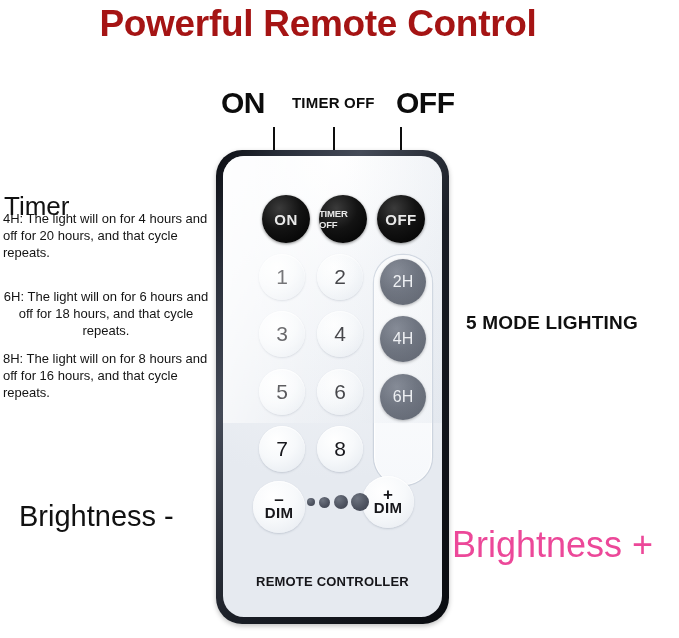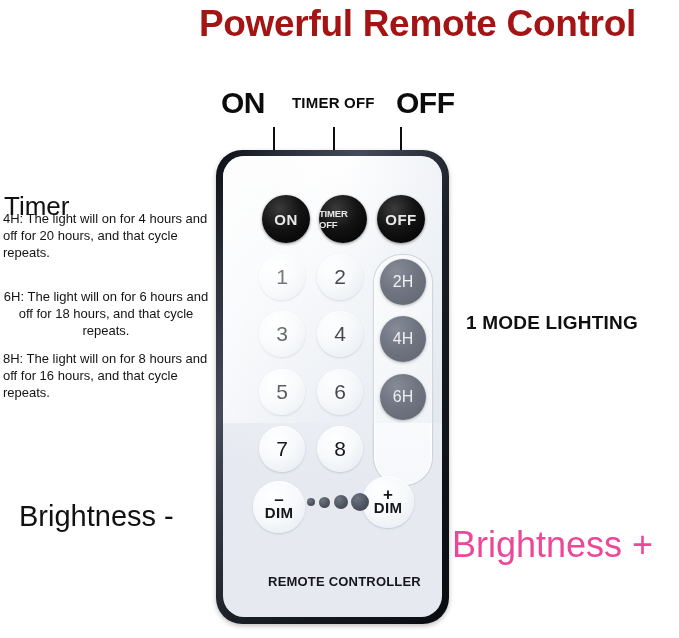--- a/index.html
+++ b/index.html
@@ -14,21 +14,21 @@
     overflow: hidden;
     font-family: "Liberation Sans", sans-serif;
     -webkit-font-smoothing: antialiased;
   }
   .abs { position: absolute; }
 
   
   #page-title {
     left: 0; top: 2px;
     width: 636px;
-    text-align: right;
+    text-align: center;
     font-size: 37px;
     font-weight: bold;
     color: #a51414;
     letter-spacing: -0.3px;
     line-height: 44px;
     white-space: nowrap;
   }
 
   
   .callout-label {
@@ -218,42 +218,41 @@
   
   #remote-footer-text {
     position: absolute;
     left: 0; top: 418px;
     width: 219px;
     text-align: center;
     font-size: 13px;
     font-weight: bold;
     color: #16161a;
     letter-spacing: 0.2px;
-    padding-left: 12px;
   }
 </style>
 </head>
 <body>
 
 <div class="abs" id="page-title">Powerful Remote Control</div>
 
 <div class="abs callout-label" id="callout-on">ON</div>
 <div class="abs callout-label" id="callout-timeroff">TIMER OFF</div>
 <div class="abs callout-label" id="callout-off">OFF</div>
 
 <div class="abs callout-line" id="callout-line-on"></div>
 <div class="abs callout-line" id="callout-line-timeroff"></div>
 <div class="abs callout-line" id="callout-line-off"></div>
 
 <div class="abs" id="timer-heading">Timer</div>
 <div class="abs timer-para" id="timer-para-4h">4H: The light will on for 4 hours and off for 20 hours, and that cycle repeats.</div>
 <div class="abs timer-para" id="timer-para-6h">6H: The light will on for 6 hours and off for 18 hours, and that cycle repeats.</div>
 <div class="abs timer-para" id="timer-para-8h">8H:  The light will on for 8 hours and off for 16 hours, and that cycle repeats.</div>
 
-<div class="abs" id="label-8-mode">1 MODE LIGHTING</div>
+<div class="abs" id="label-8-mode">5 MODE LIGHTING</div>
 <div class="abs" id="label-brightness-minus">Brightness -</div>
 <div class="abs" id="label-brightness-plus">Brightness +</div>
 
 <div class="abs" id="remote">
   <div id="remote-face">
 
     <div class="btn-black" id="btn-on">ON</div>
     <div class="btn-black" id="btn-timeroff">TIMER OFF</div>
     <div class="btn-black" id="btn-off">OFF</div>
 

